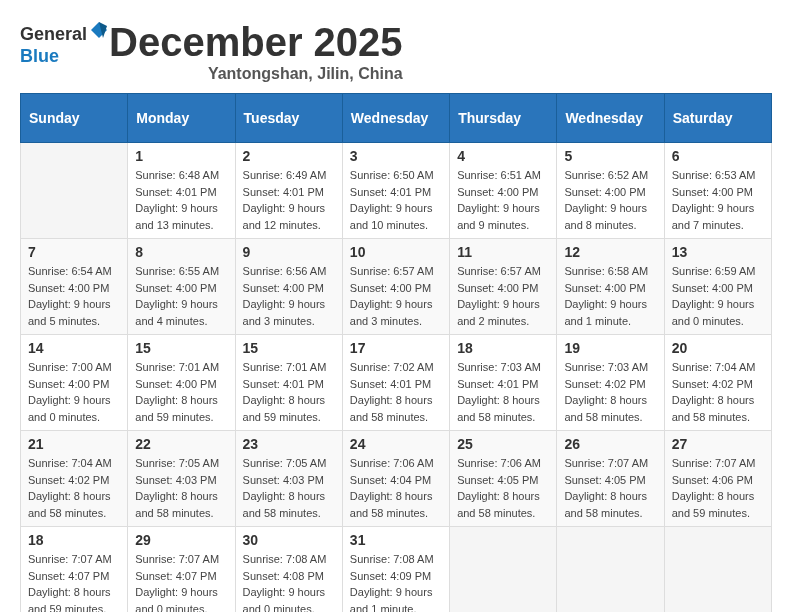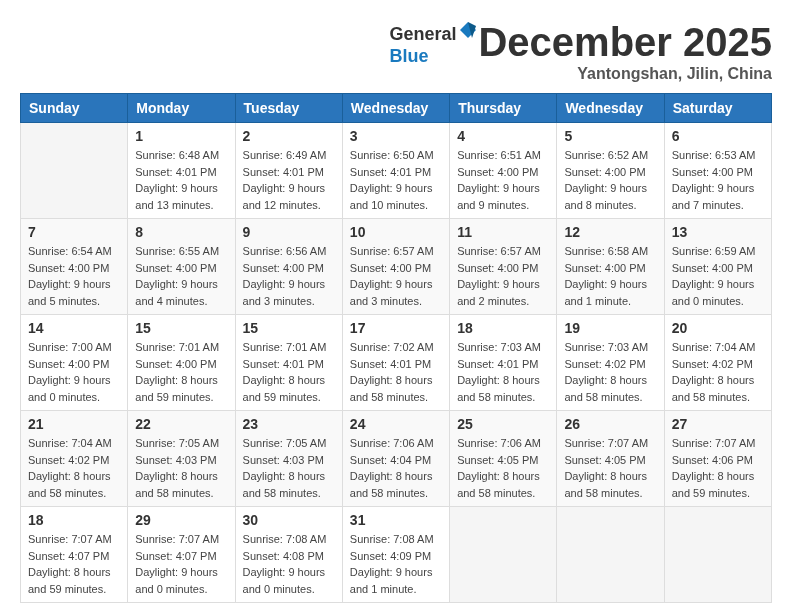--- a/index.html
+++ b/index.html
@@ -5,21 +5,21 @@
     * { box-sizing: border-box; margin: 0; padding: 0; }
     body {
       font-family: Arial, sans-serif;
       background: #fff;
       width: 792px;
       min-height: 612px;
       padding: 20px;
     }
     .header {
       display: flex;
-      justify-content: flex-end;
+      justify-content: flex-start;
       align-items: flex-start;
       margin-bottom: 10px;
     }
     .logo {
       display: flex;
       align-items: center;
     }
     .logo-text {
       font-size: 18px;
       font-weight: bold;
@@ -47,21 +47,21 @@
     }
     .calendar {
       width: 100%;
       border-collapse: collapse;
       border: 1px solid #ccc;
     }
     .calendar th {
       background: #2a75bb;
       color: #fff;
       text-align: left;
-      padding: 6px 8px;
+      padding: 16px 8px;
       font-size: 14px;
       font-weight: bold;
       border: 1px solid #1a5f9a;
     }
     .calendar td {
       vertical-align: top;
       padding: 5px 7px;
       border: 1px solid #ddd;
       width: 107px;
       min-height: 90px;

